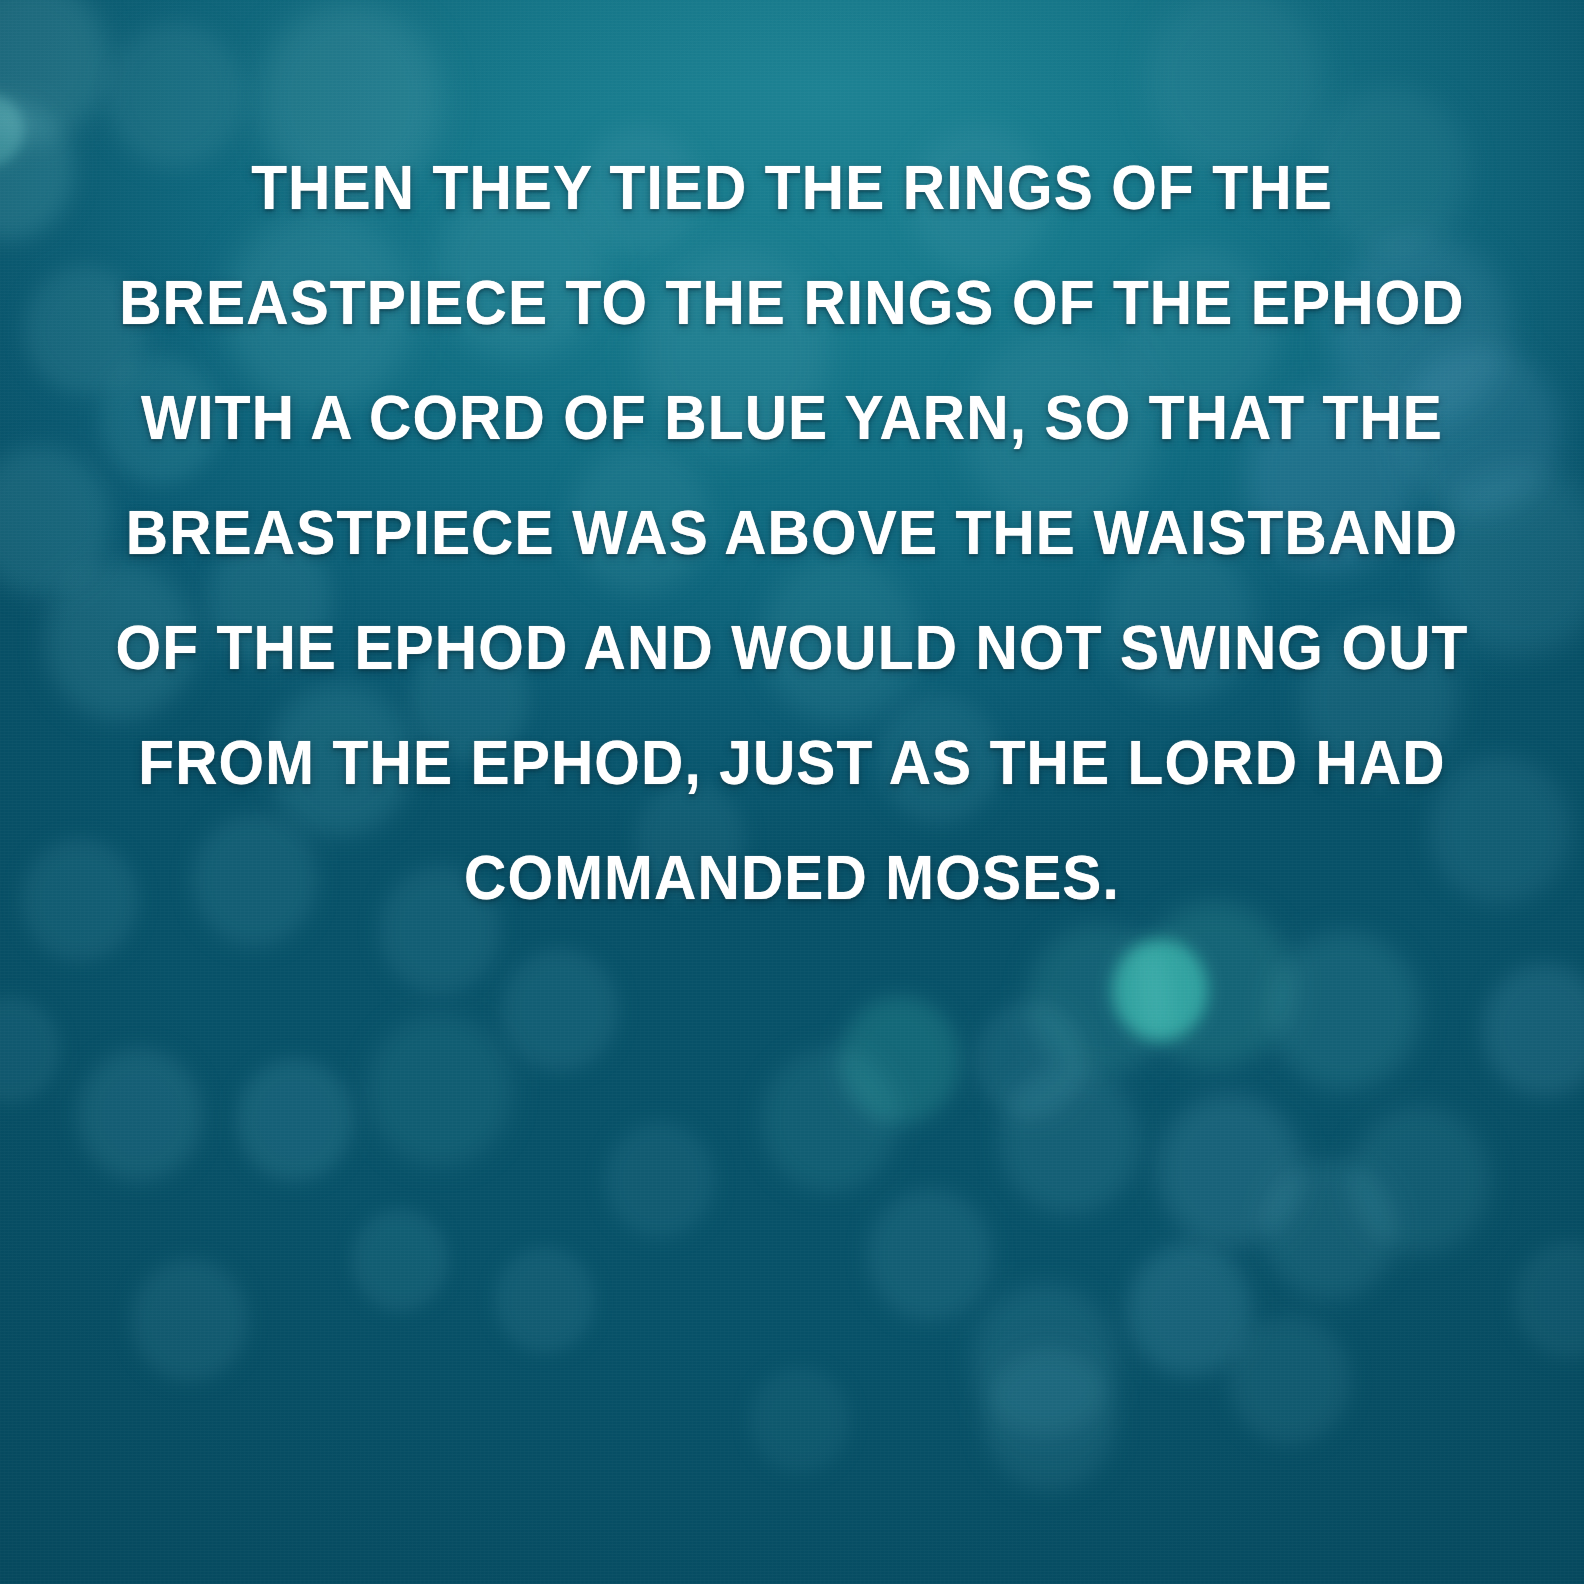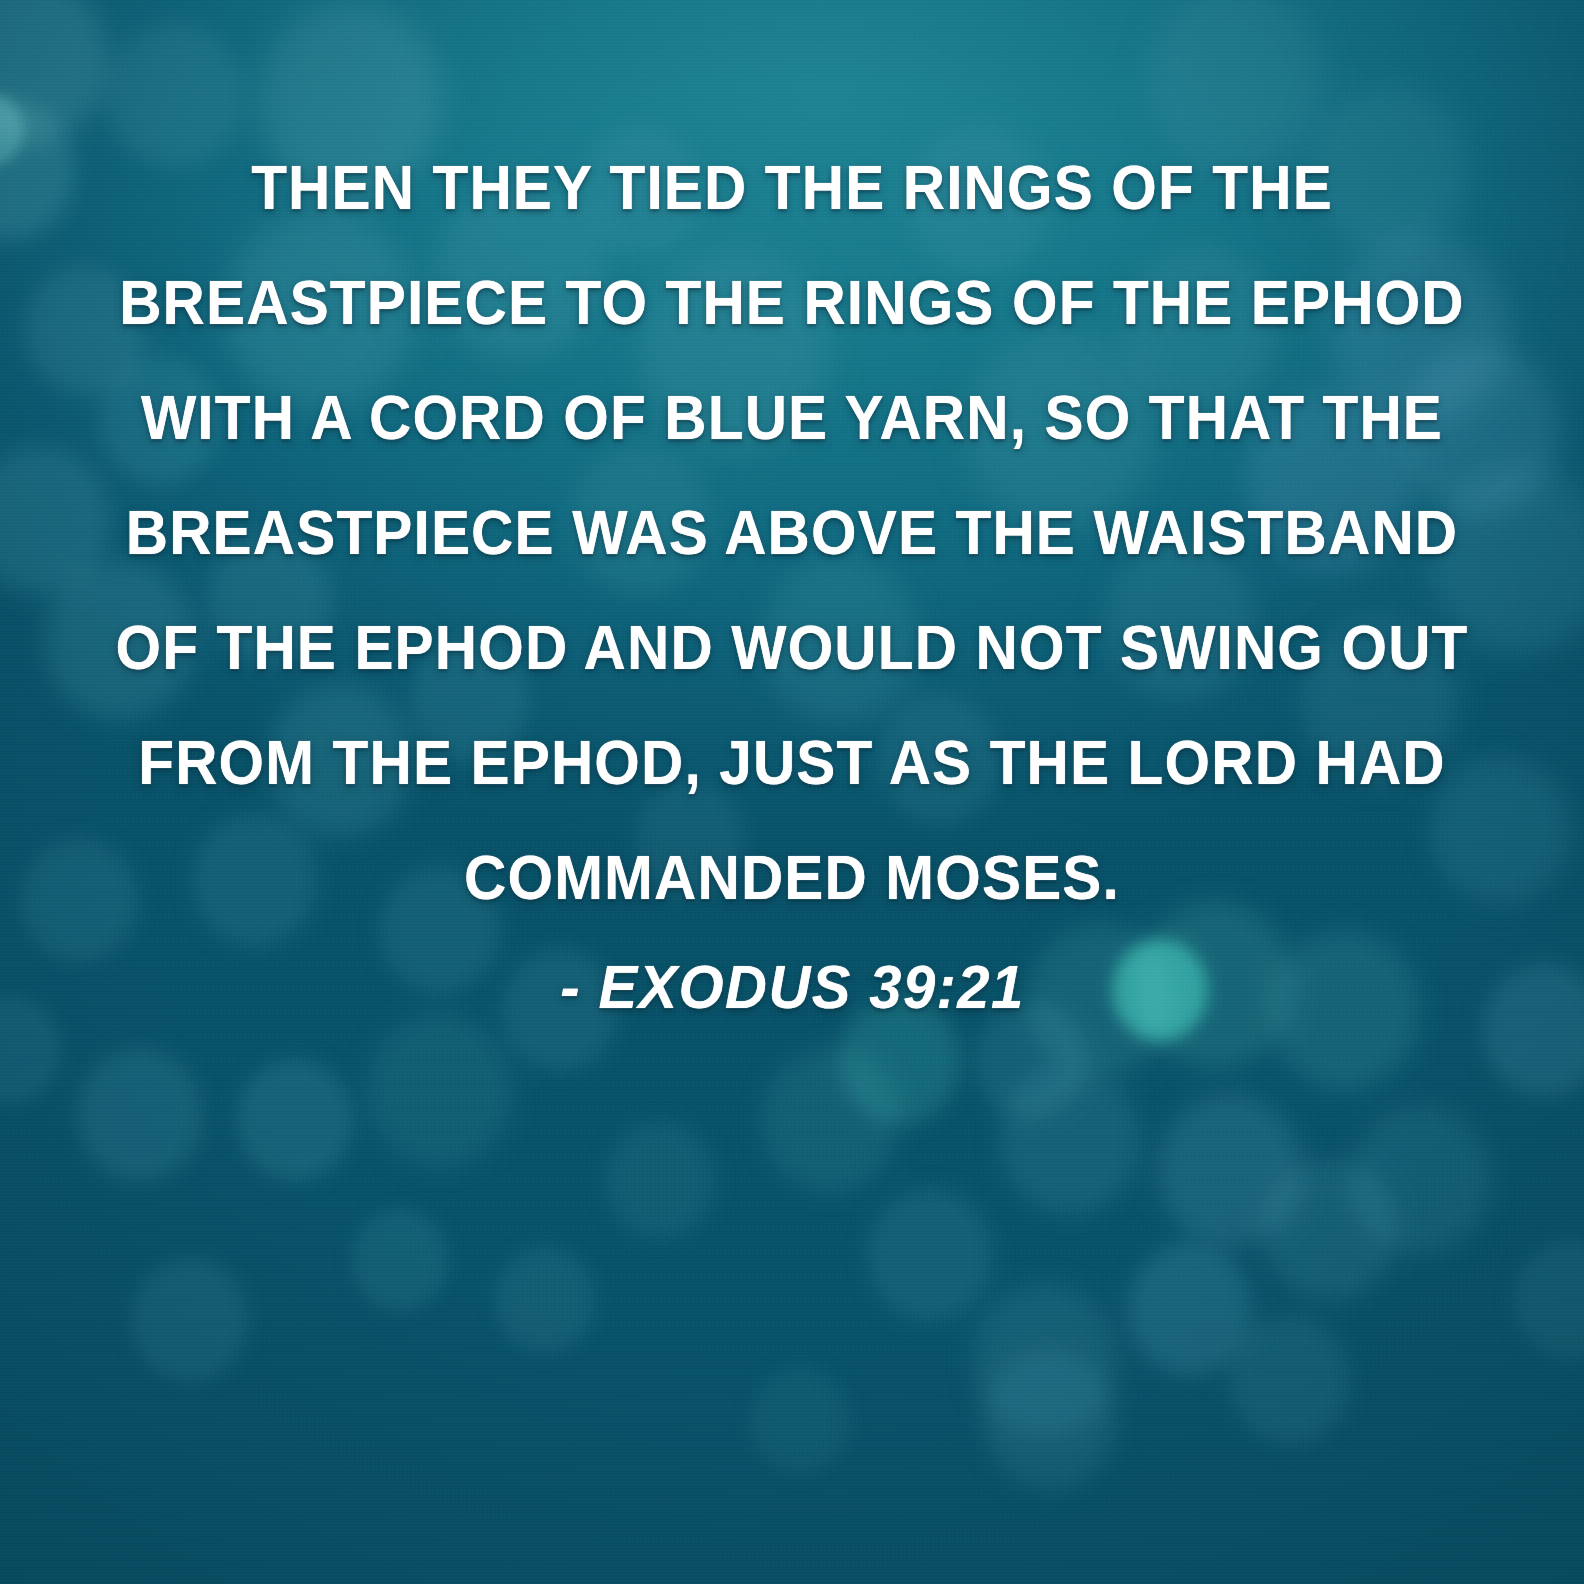--- a/index.html
+++ b/index.html
@@ -201,18 +201,15 @@
   <div id="verse-block">
     <span class="verse-line l1">Then they tied the rings of the</span>
     <span class="verse-line l2">breastpiece to the rings of the ephod</span>
     <span class="verse-line l3">with a cord of blue yarn, so that the</span>
     <span class="verse-line l4">breastpiece was above the waistband</span>
     <span class="verse-line l5">of the ephod and would not swing out</span>
     <span class="verse-line l6">from the ephod, just as the LORD had</span>
     <span class="verse-line l7">commanded Moses.</span>
   </div>
 
-  <div id="citation">
-    <span class="cite-text">- Exodus 39:21</span>
-  </div>
 
   <div id="grain"></div>
 </div>
 
 </body></html>

